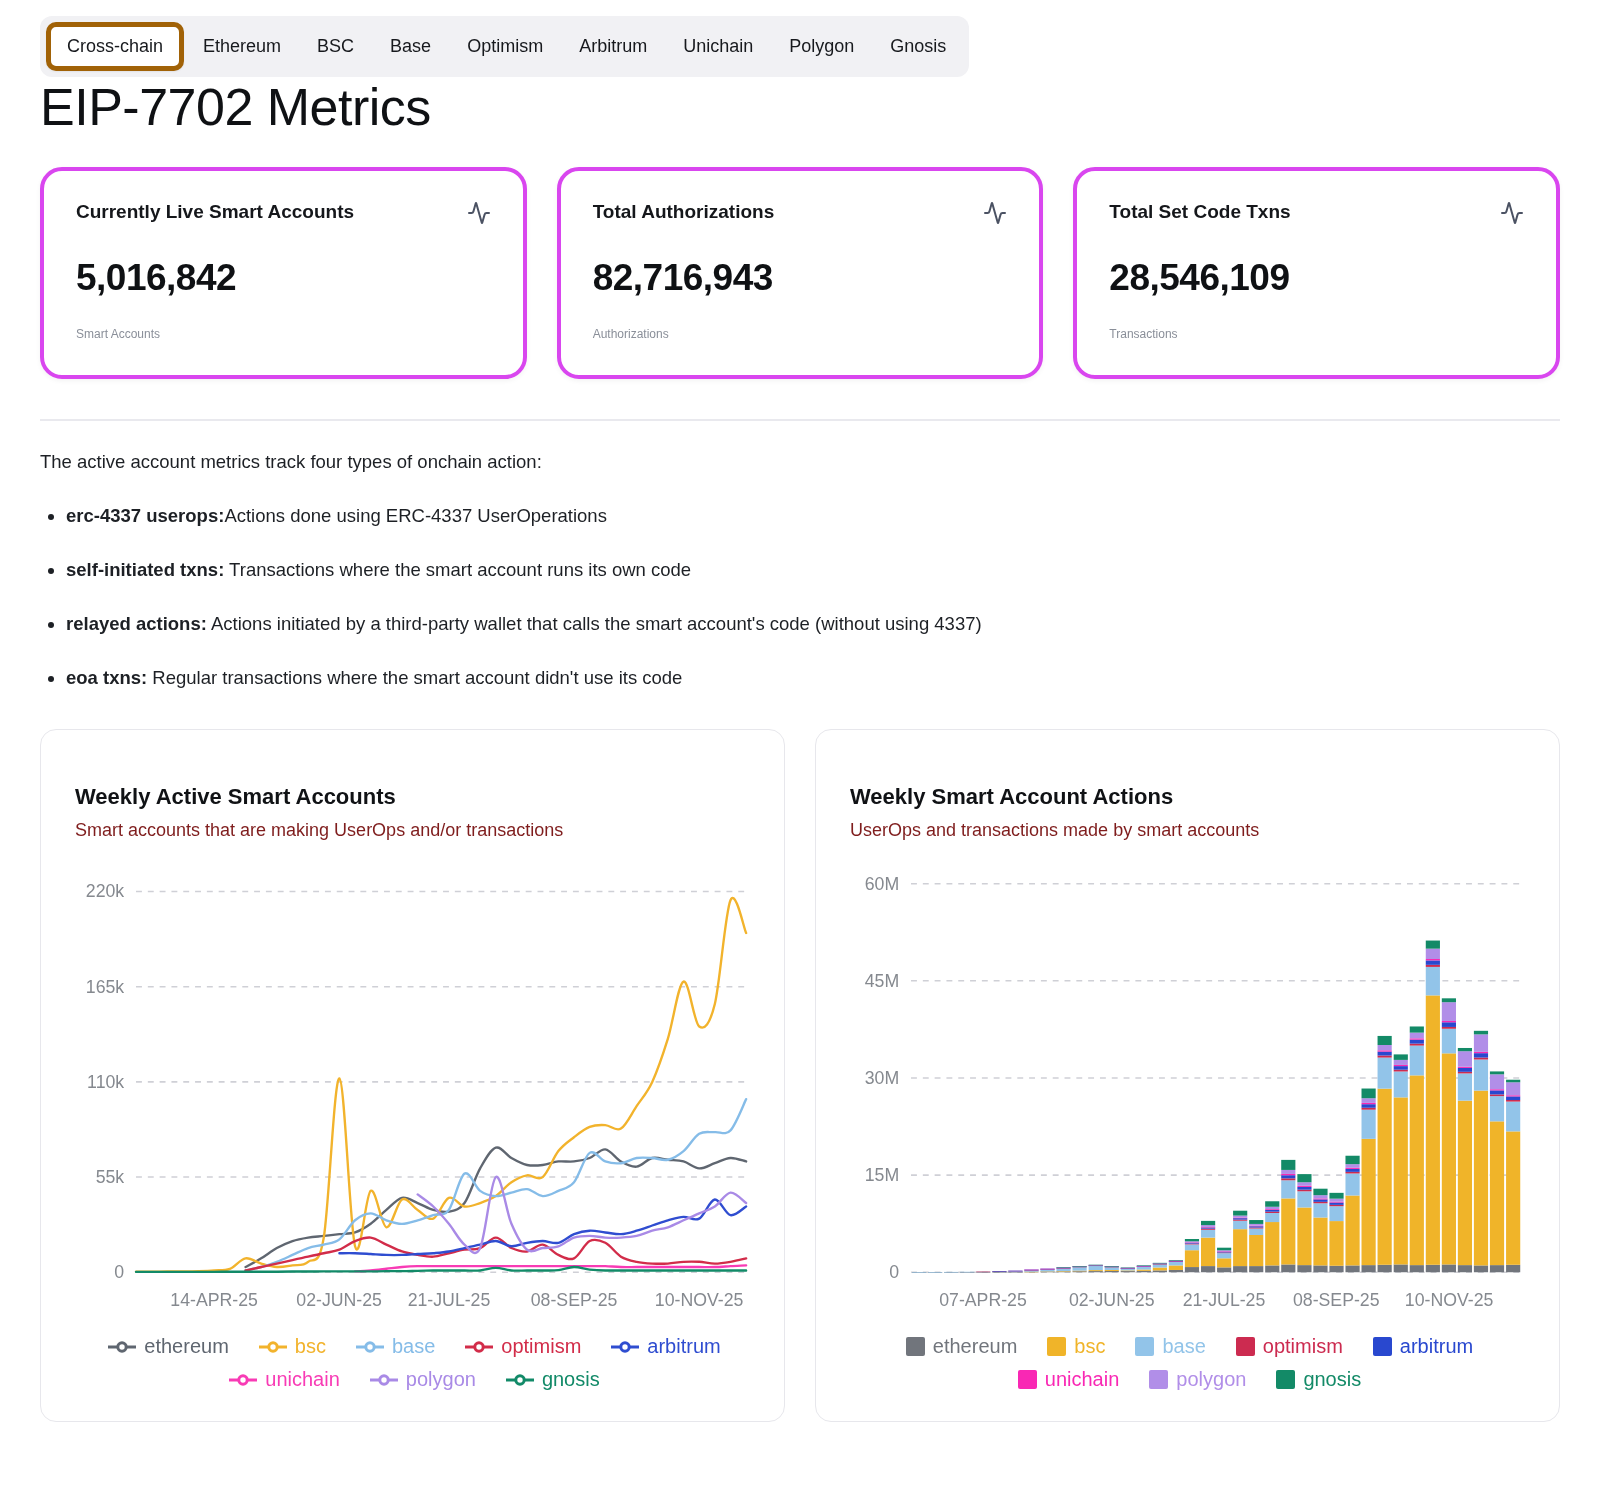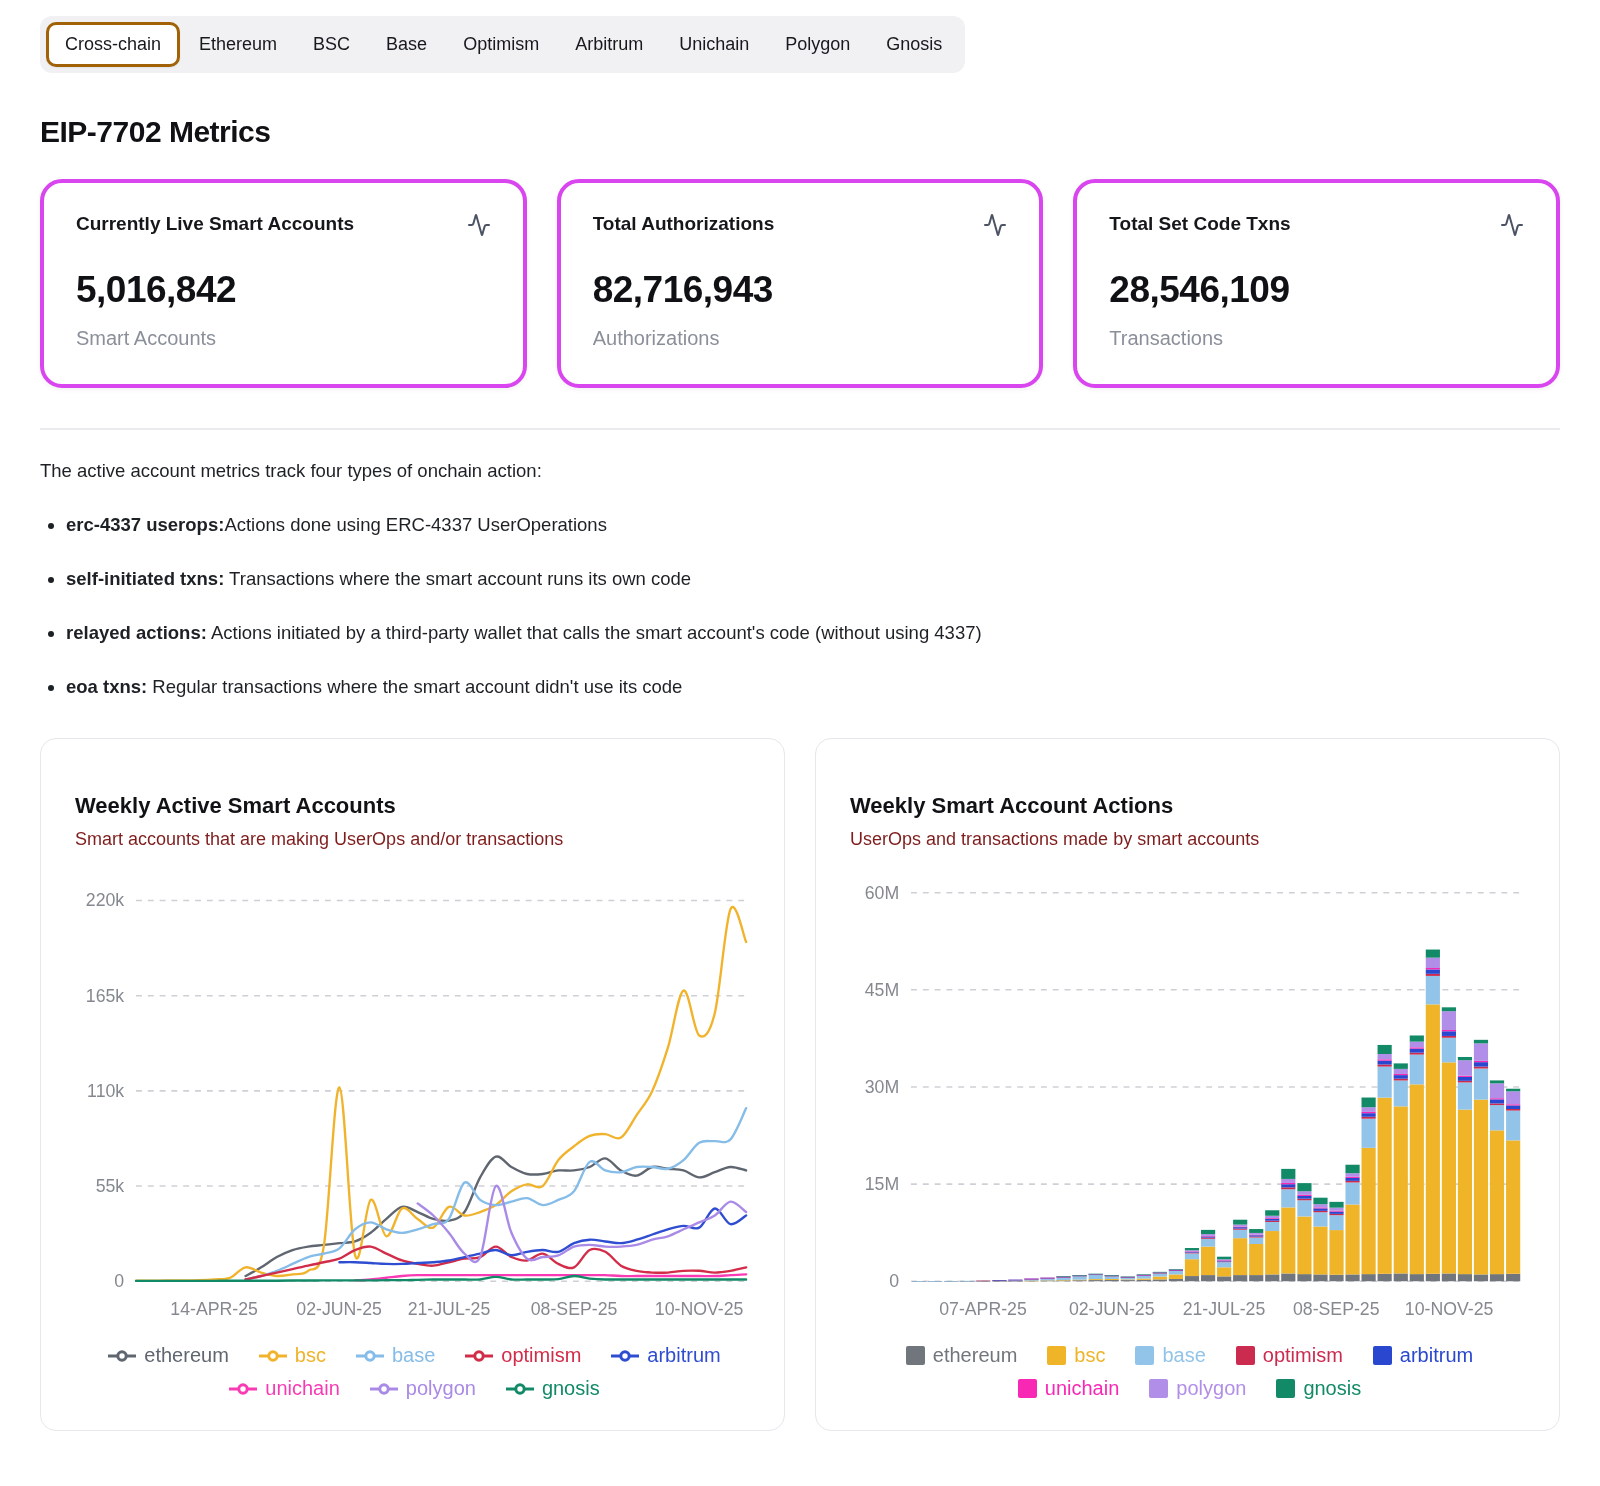--- a/index.html
+++ b/index.html
@@ -15,39 +15,39 @@
   .tabbar {
     display:inline-flex; align-items:center; gap:2px;
     background:#f1f1f4; border-radius:12px; padding:6px;
   }
   .tab {
     border:none; background:transparent; cursor:pointer;
     font-family:inherit; font-size:18px; color:#17191d;
     padding:10px 17px; border-radius:10px; white-space:nowrap;
   }
   .tab.selected {
-    background:#ffffff; border:3px solid #a16207;
+    background:#ffffff; border:5px solid #a16207;
     box-shadow:0 1px 2px rgba(0,0,0,.06); font-weight:500;
     padding:9px 16px;
     text-align:center;
   }
 
   
-  .page-title { font-size:30px; font-weight:700; letter-spacing:-.5px; margin-top:42px; color:#0f1114; }
+  .page-title { font-size:52px; font-weight:400; letter-spacing:-.5px; color:#0f1114; }
 
   
   .cards { display:flex; gap:30px; margin-top:30px; }
   .card {
     flex:1; background:#fff; border:4px solid #d946ef; border-radius:22px;
     padding:30px 32px 34px 32px; box-shadow:0 2px 5px rgba(0,0,0,.05);
   }
   .card-head { display:flex; justify-content:space-between; align-items:flex-start; }
   .card-title { font-size:19px; font-weight:600; color:#15171b; }
   .card-value { font-size:37px; font-weight:700; margin-top:28px; letter-spacing:-.5px; color:#0f1114; }
-  .card-unit { font-size:20px; color:#8a8f99; margin-top:16px; }
+  .card-unit { font-size:12px; color:#8a8f99; margin-top:28px; }
   .activity-icon { color:#4b5263; flex:none; margin-left:12px; }
 
   .divider { border:none; border-top:2px solid #e9e9ee; margin-top:40px; }
 
   
   .intro { font-size:18.5px; margin-top:30px; color:#1d2025; }
   ul.bullets { margin:14px 0 0 8px; padding-left:18px; }
   ul.bullets li { font-size:18.5px; margin:32px 0; color:#1d2025; }
   ul.bullets b { font-weight:700; }
 

